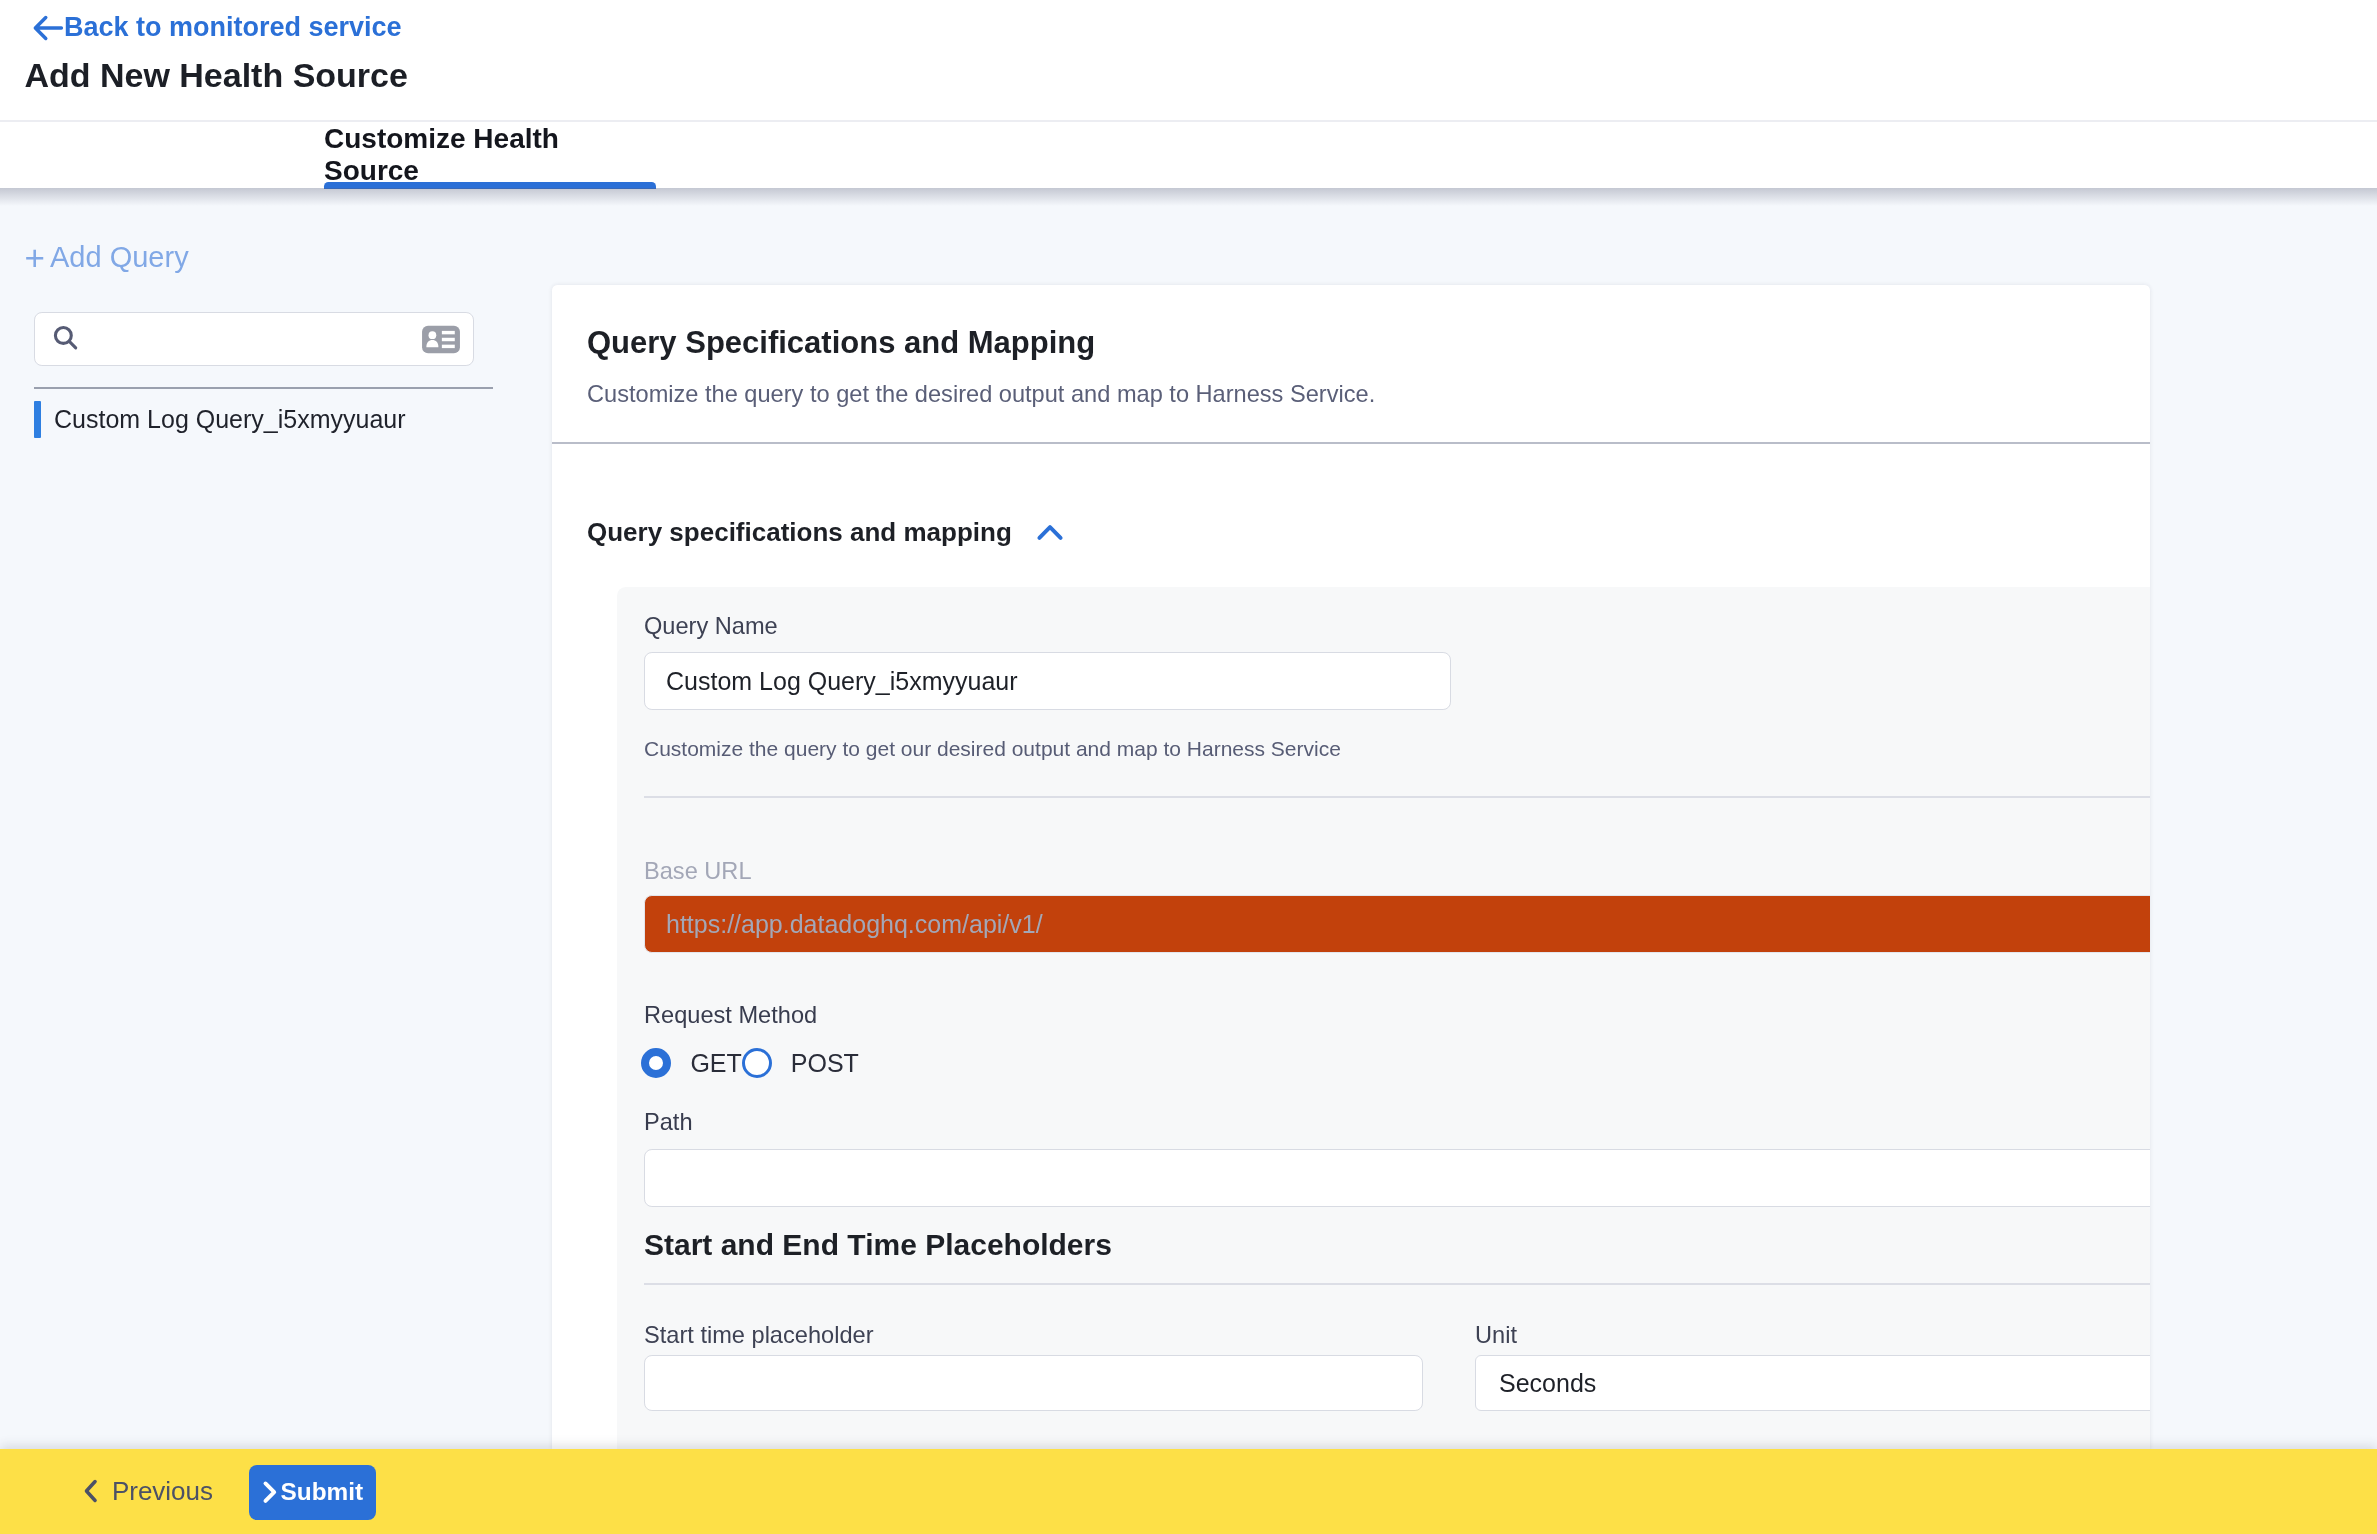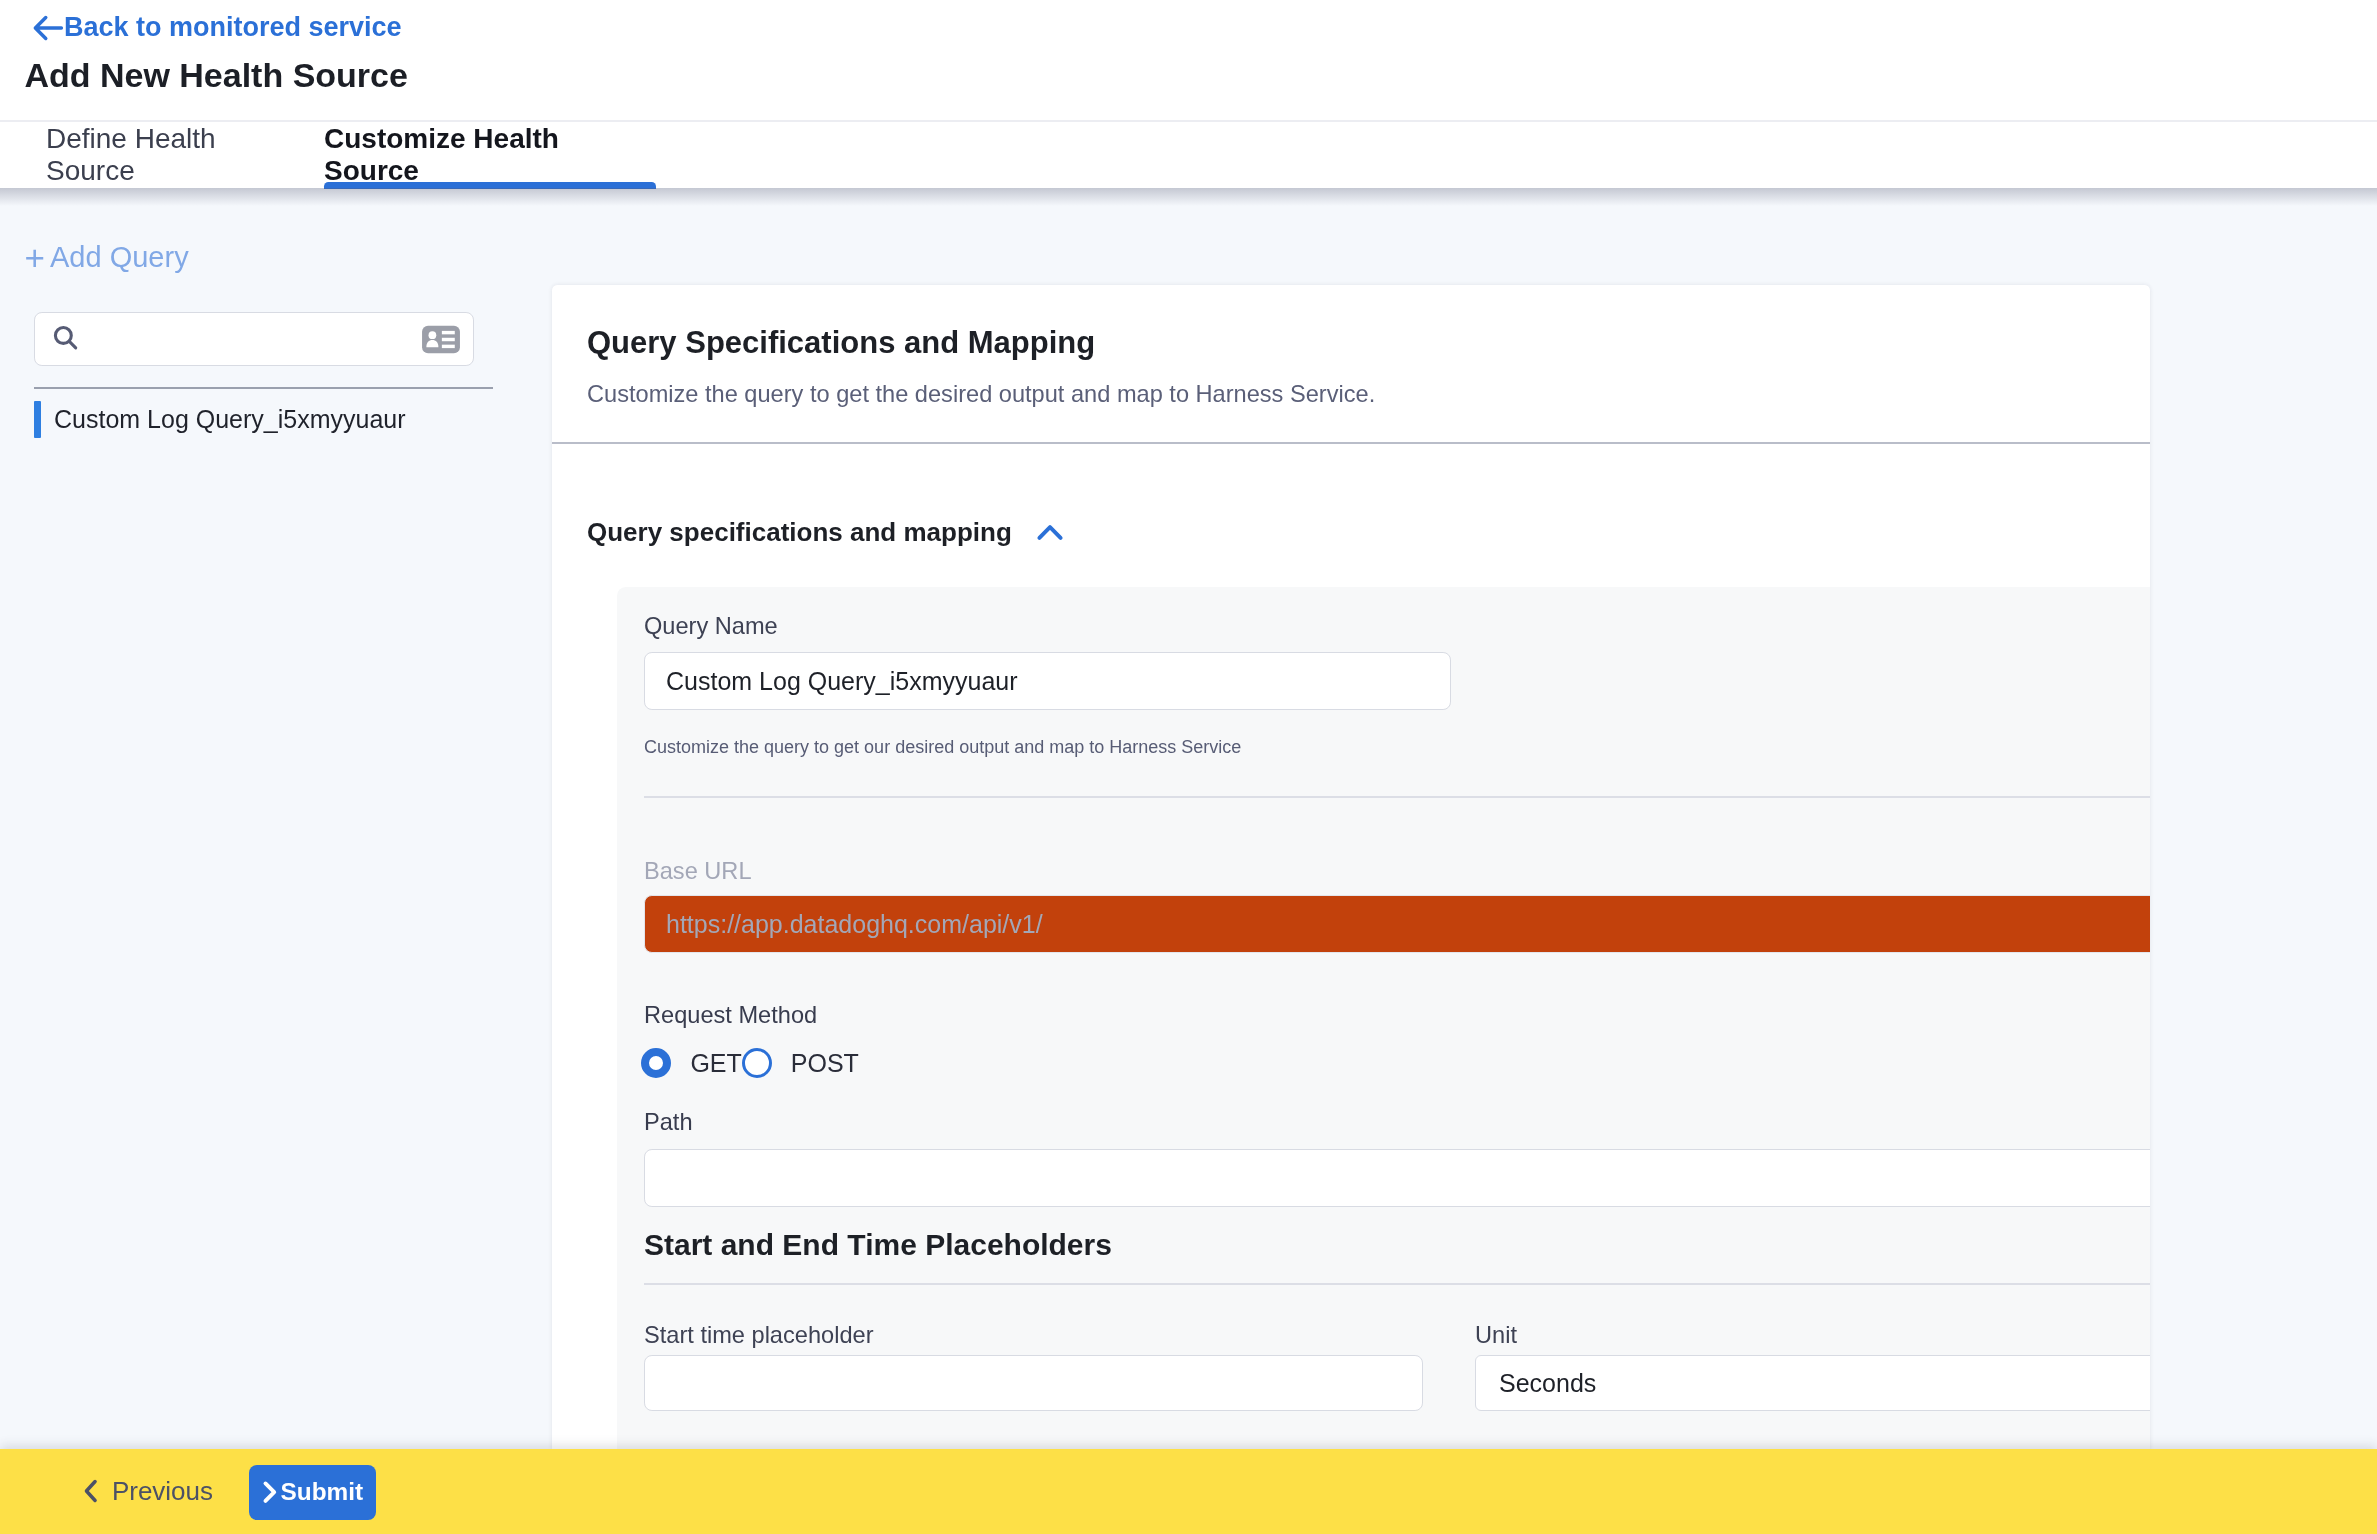--- a/index.html
+++ b/index.html
@@ -41,21 +41,21 @@
   .section-header .txt{font-size:26px;font-weight:700;color:#1d2026;}
   .section-header .chev{display:flex;align-items:center;cursor:pointer;}
 
   
   .panel{position:absolute;left:65px;top:302px;width:1650px;height:862px;background:#f7f8f9;border-radius:8.7px 8.7px 0 0;}
   .flabel{position:absolute;font-size:23.6px;font-weight:500;color:#3e4254;}
   .flabel.disabled{color:#a3a7b7;font-weight:400;}
   .tinput{position:absolute;background:#ffffff;border:1.7px solid #d8dbe3;border-radius:7.9px;font-size:25px;color:#1e2128;padding:0 21px;outline:none;}
   .tinput::placeholder{color:#a3a7b7;}
   .tinput:disabled{background:#c2410c;border-color:#e3e5ec;}
-  .helper{position:absolute;left:27px;top:150px;font-size:18px;color:#575c75;}
+  .helper{position:absolute;left:27px;top:150px;font-size:21px;color:#575c75;}
   .fdivider{position:absolute;left:27px;width:1612px;height:1.7px;background:#dcdee6;}
   .radio-row{position:absolute;left:24.4px;top:461px;display:flex;align-items:center;}
   .radio-opt{display:flex;align-items:center;gap:19px;cursor:pointer;}
   .radio{width:30px;height:30px;border-radius:50%;background:#ffffff;}
   .radio.on{border:8.7px solid #2b70d7;}
   .radio.off{border:3.5px solid #2b70d7;}
   .radio-lbl{font-size:25px;color:#2a2d39;}
   .h2{position:absolute;left:27px;top:641px;font-size:30px;font-weight:700;color:#1d2026;}
   .select{position:absolute;background:#ffffff;border:1.7px solid #d8dbe3;border-radius:6px;display:flex;align-items:center;justify-content:space-between;padding:0 23px;cursor:pointer;}
   .select .val{font-size:25px;color:#1e2128;}
@@ -74,21 +74,20 @@
 
   <div class="header">
     <div class="back-link">
       <svg width="33" height="28" viewBox="0 0 38 32">
         <path d="M17 4 L5 16 L17 28 M6 16 H35" stroke="#2b70d7" stroke-width="4" fill="none" stroke-linecap="round" stroke-linejoin="round"></path>
       </svg>
       <span class="txt">Back to monitored service</span>
     </div>
     <div class="page-title">Add New Health Source</div>
     <div class="tabs-divider"></div>
-    <div class="tab tab-define">Define Health Source</div>
     <div class="tab tab-customize">Customize Health Source</div>
     <div class="tab-underline"></div>
   </div>
   <div class="header-shadow"></div>
 
   <div class="add-query">
     <span class="plus">+</span>
     <span class="txt">Add Query</span>
   </div>
 

